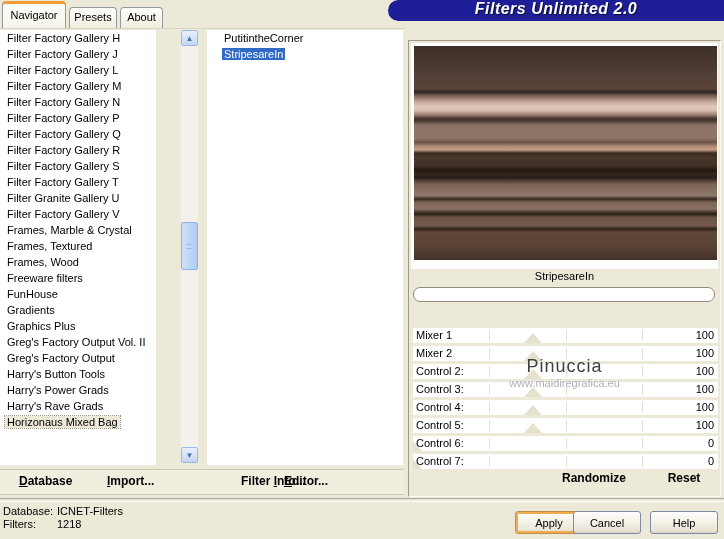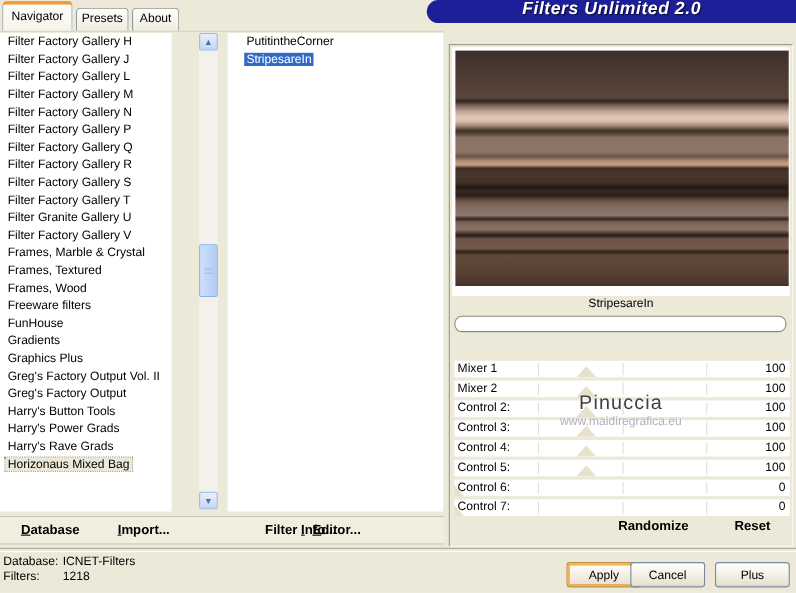--- a/index.html
+++ b/index.html
@@ -234,15 +234,15 @@
 
   <div class="groove"></div>
 
   <div class="stat s1l">Database:</div>
   <div class="stat s1v">ICNET-Filters</div>
   <div class="stat s2l">Filters:</div>
   <div class="stat s2v">1218</div>
 
   <button class="xp-btn b-apply">Apply</button>
   <button class="xp-btn b-cancel">Cancel</button>
-  <button class="xp-btn b-help">Plus</button>
+  <button class="xp-btn b-help">Help</button>
 
 </div>
 
 </body></html>

